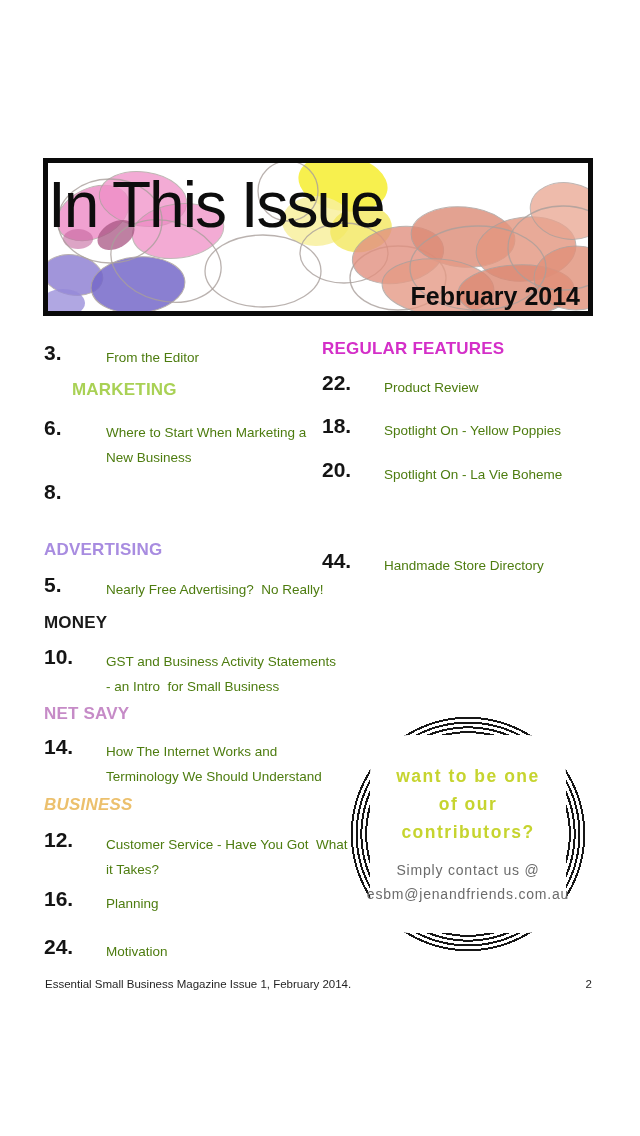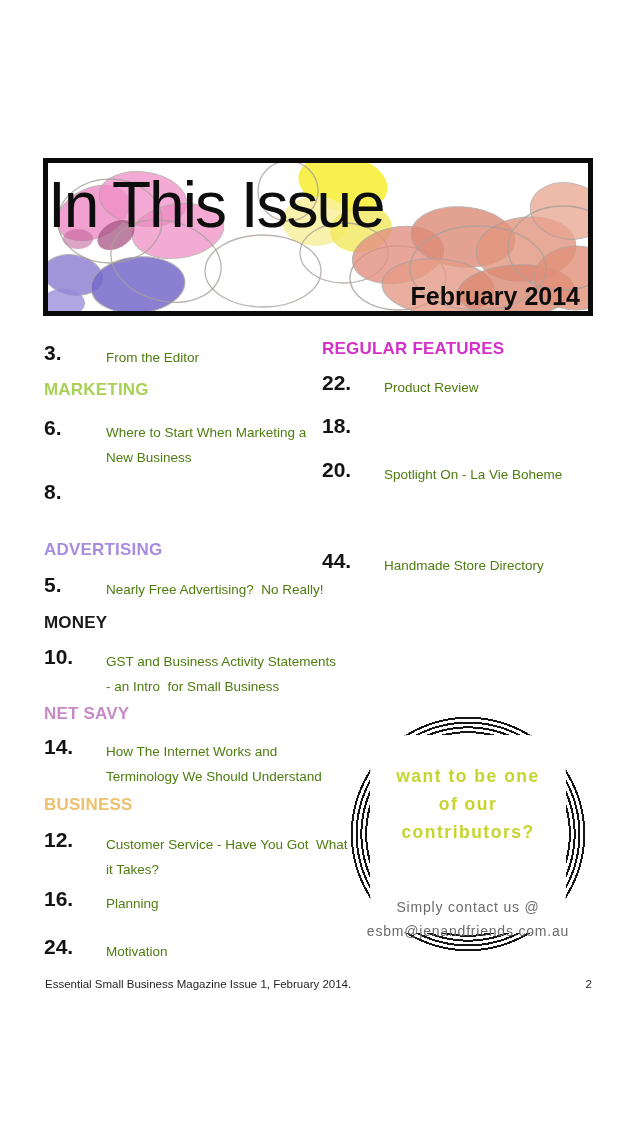--- a/index.html
+++ b/index.html
@@ -50,21 +50,21 @@
     position:absolute; left:20px; top:20px; right:20px; bottom:20px;
     background:#ffffff; border-radius:38px;
   }
   .badge-content { position:absolute; inset:0; z-index:2; text-align:center; }
   .badge-headline {
     position:absolute; top:47px; left:0; right:0;
     font-size:17.5px; font-weight:700; letter-spacing:1.5px; line-height:28px;
   }
   .badge-contact {
     position:absolute; top:143px; left:0; right:0;
-    font-size:14px; letter-spacing:0.8px; line-height:24px;margin-top:37px;
+    font-size:14px; letter-spacing:0.8px; line-height:24px;
   }
 
   
   .footer-text {
     position:absolute; left:45px; top:978px; font-size:11.5px; color:#1f1f1f;
   }
   .footer-page {
     position:absolute; right:48px; top:978px; font-size:11.5px; color:#1f1f1f;
   }
 </style>
@@ -110,21 +110,21 @@
 
 <div class="col col-left">
 
   <div class="toc-row" style="top:2px">
     <div class="toc-num">3.</div>
     <div class="toc-text">
       <div class="ln">From the Editor</div>
     </div>
   </div>
 
-  <div class="toc-heading" style="top: 40px; color: rgb(169, 209, 85);">MARKETING</div>
+  <div class="toc-heading" style="top: 40px; color: rgb(169, 209, 85); margin-left: 28px;">MARKETING</div>
 
   <div class="toc-row" style="top:77px">
     <div class="toc-num">6.</div>
     <div class="toc-text">
       <div class="ln">Where to Start When Marketing a</div>
       <div class="ln">New Business</div>
     </div>
   </div>
 
   <div class="toc-row" style="top:141px">
@@ -153,21 +153,21 @@
   <div class="toc-heading" style="top: 364px; color: rgb(198, 139, 199);">NET SAVY</div>
 
   <div class="toc-row" style="top:396px">
     <div class="toc-num">14.</div>
     <div class="toc-text">
       <div class="ln">How The Internet Works and</div>
       <div class="ln">Terminology We Should Understand</div>
     </div>
   </div>
 
-  <div class="toc-heading" style="top: 455px; color: rgb(236, 192, 109);">BUSINESS</div>
+  <div class="toc-heading" style="top: 455px; color: rgb(236, 192, 109); font-style: italic;">BUSINESS</div>
 
   <div class="toc-row" style="top:489px">
     <div class="toc-num">12.</div>
     <div class="toc-text">
       <div class="ln">Customer Service - Have You Got  What</div>
       <div class="ln">it Takes?</div>
     </div>
   </div>
 
   <div class="toc-row" style="top:548px">
@@ -191,20 +191,23 @@
 
   <div class="toc-row" style="top:37px">
     <div class="toc-num">22.</div>
     <div class="toc-text">
       <div class="ln">Product Review</div>
     </div>
   </div>
 
   <div class="toc-row" style="top:80px">
     <div class="toc-num">18.</div>
+    <div class="toc-text">
+      <div class="ln">Spotlight On - Yellow Poppies</div>
+    </div>
   </div>
 
   <div class="toc-row" style="top:124px">
     <div class="toc-num">20.</div>
     <div class="toc-text">
       <div class="ln">Spotlight On - La Vie Boheme</div>
     </div>
   </div>
 
   <div class="toc-row" style="top:215px">

